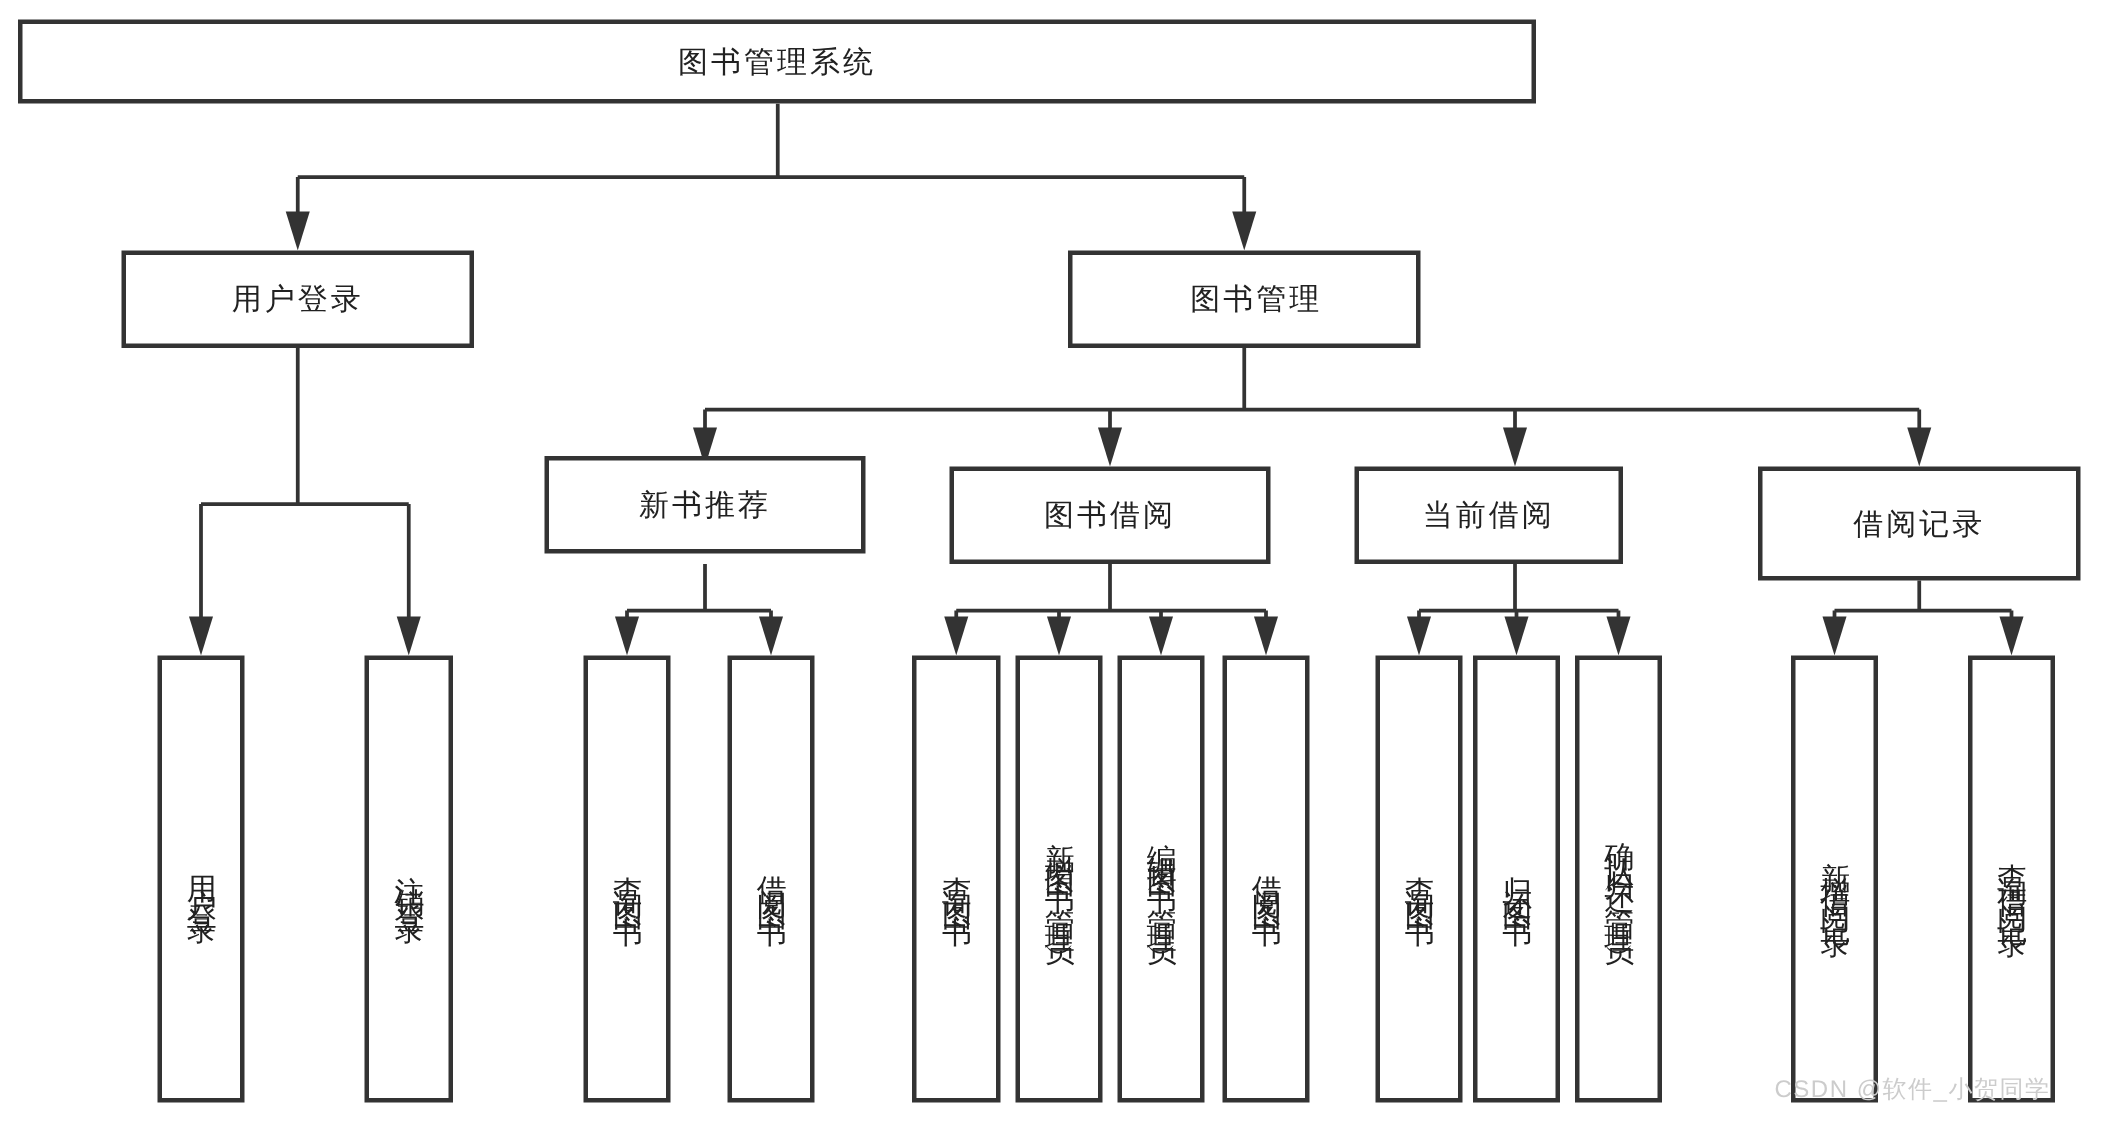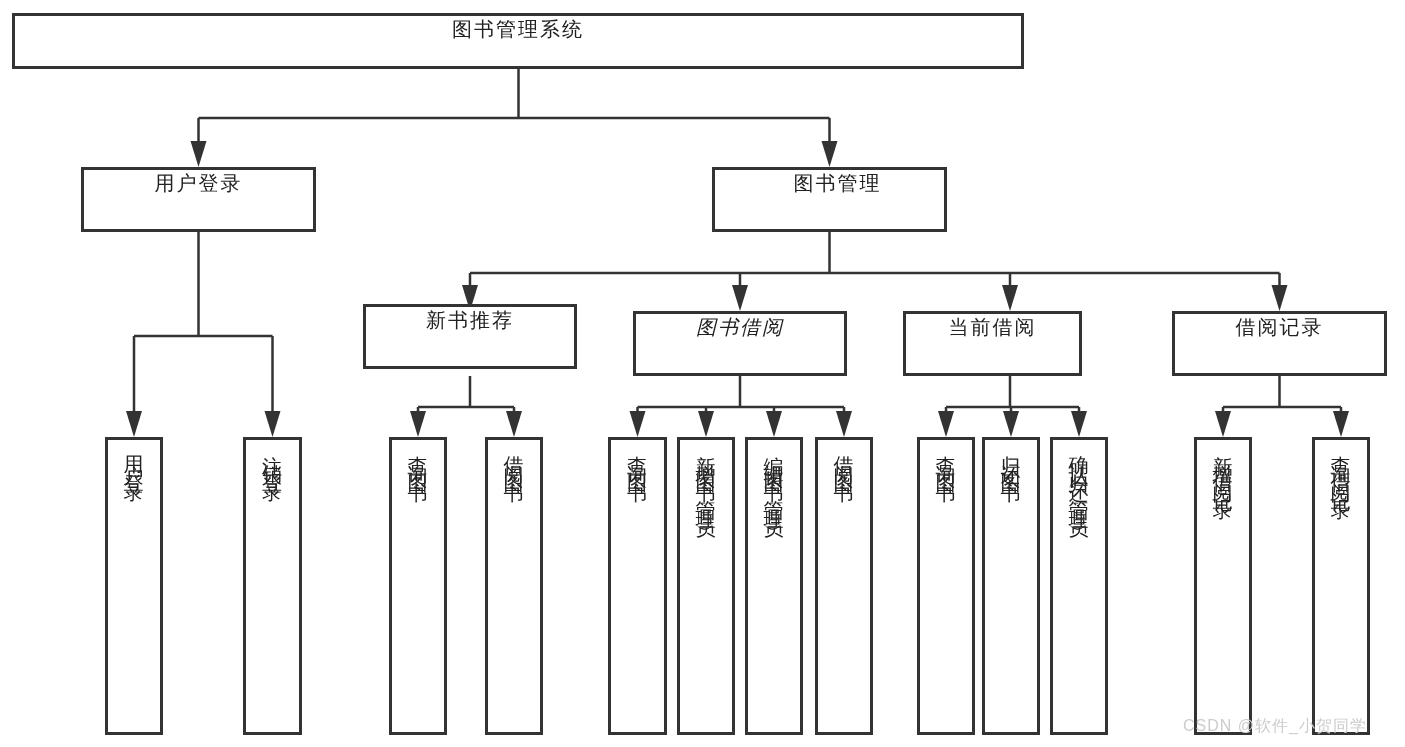--- a/index.html
+++ b/index.html
@@ -23,20 +23,21 @@
     stroke-width: 2.5;
     fill: none;
   }
   .connectors polygon { fill: var(--line, #333333); }
   .node {
     position: absolute;
     box-sizing: border-box;
     border: 3px solid var(--box-border, #333333);
     background: var(--box-fill, #ffffff);
     display: flex;
+    align-items: center;
     justify-content: center;
     z-index: 2;
   }
   .node .hlabel {
     font-size: 20px;
     letter-spacing: 2px;
     white-space: nowrap;
   }
   .node .vlabel {
     writing-mode: vertical-rl;
@@ -105,27 +106,27 @@
   <div class="node" style="left:81px; top:167px; width:235px; height:65px;">
     <span class="hlabel">用户登录</span>
   </div>
   <div class="node" style="left:712px; top:167px; width:235px; height:65px;padding-left:16px;">
     <span class="hlabel">图书管理</span>
   </div>
 
   <div class="node" style="left:363px; top:304px; width:214px; height:65px;">
     <span class="hlabel">新书推荐</span>
   </div>
-  <div class="node" style="left:633px; top:311px; width:214px; height:65px;font-style:italic;">
+  <div class="node" style="left:633px; top:311px; width:214px; height:65px;">
     <span class="hlabel">图书借阅</span>
   </div>
   <div class="node" style="left:903px; top:311px; width:179px; height:65px;">
     <span class="hlabel">当前借阅</span>
   </div>
-  <div class="node" style="left:1172px; top:311px; width:215px; height:65px;">
+  <div class="node" style="left:1172px; top:311px; width:215px; height:76px;">
     <span class="hlabel">借阅记录</span>
   </div>
 
   <div class="node" style="left:105px; top:437px; width:58px; height:298px;">
     <span class="vlabel">用户登录</span>
   </div>
   <div class="node" style="left:243px; top:437px; width:59px; height:298px;">
     <span class="vlabel">注销登录</span>
   </div>
 

